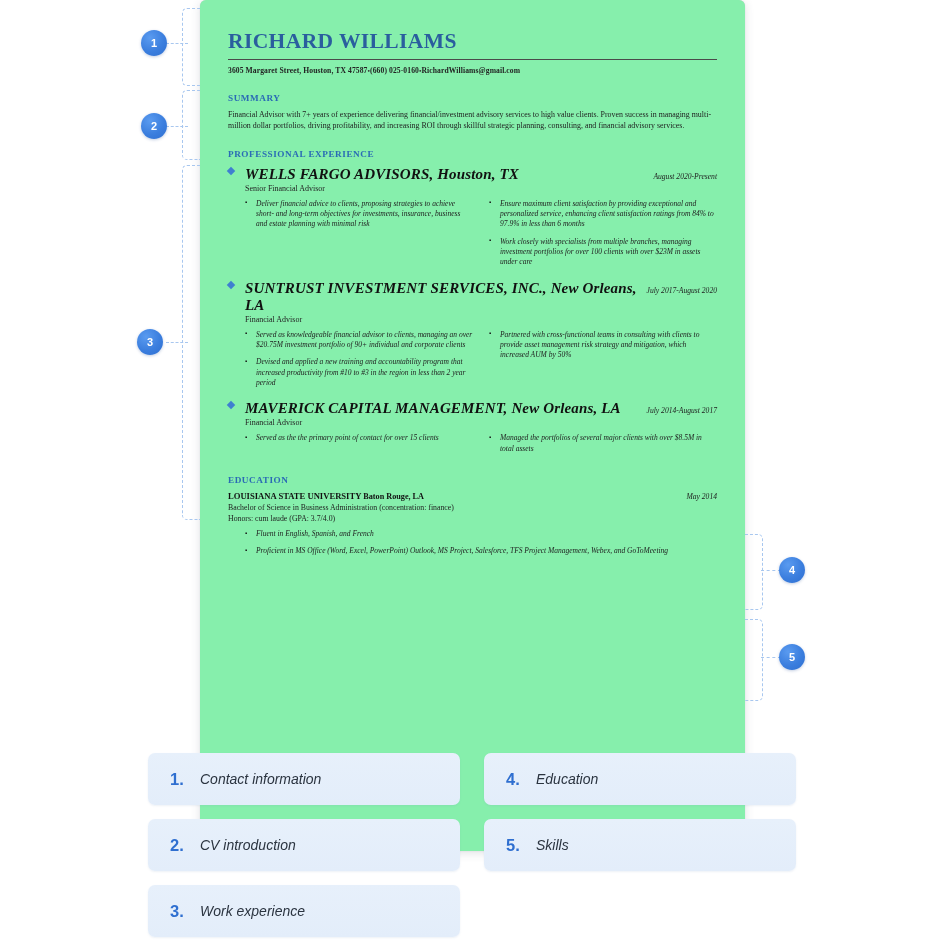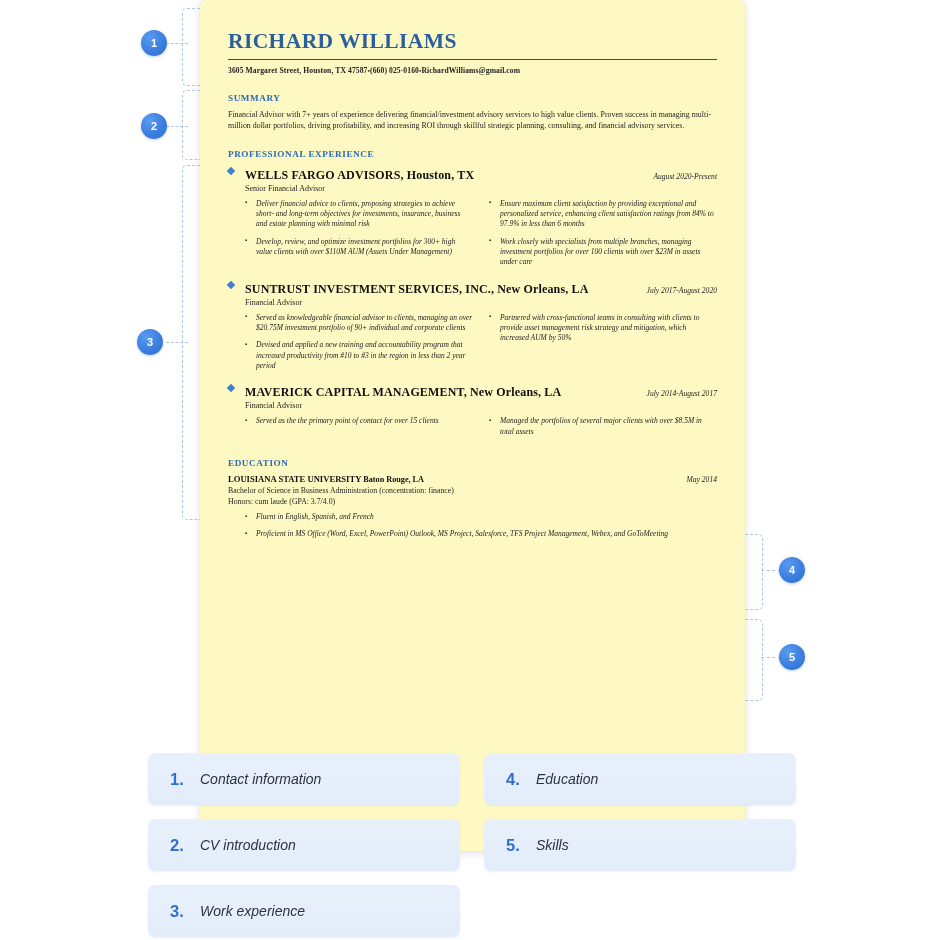--- a/index.html
+++ b/index.html
@@ -10,21 +10,21 @@
     font-family: "Liberation Sans", sans-serif;
     position: relative;
     overflow: hidden;
   }
 
   
   .resume-card {
     position: absolute;
     left: 200px; top: 0px;
     width: 545px; height: 851px;
-    background: #fef9c3;
+    background: #86efac;
     border-radius: 6px;
     box-shadow: 0 2px 10px rgba(60,70,90,0.16), 0 0 1px rgba(60,70,90,0.25);
     padding: 26px 28px 10px 28px;
     font-family: "Liberation Serif", serif;
     color: #1c1c1c;
   }
 
   .cv-name {
     font-family: "Liberation Serif", serif;
     font-weight: bold;
@@ -72,21 +72,21 @@
   .job-head-row {
     display: flex; justify-content: space-between; align-items: baseline;
   }
   .diamond {
     position: absolute; left: 0px; top: 3px;
     width: 6px; height: 6px; background: #3f7fd0;
     transform: rotate(45deg);
   }
   .job-titlewrap { padding-left: 17px; }
   .job-company {
-    font-size: 12px; font-weight: bold; color: #111; letter-spacing: 0.15px;
+    font-size: 15px; font-weight: bold; color: #111; letter-spacing: 0.15px; font-style: italic;
   }
   .job-company .loc { font-weight: bold; }
   .job-role {
     font-size: 8px; color: #242424; margin-top: 1px;
   }
   .job-dates {
     font-size: 7.6px; font-style: italic; color: #1e1e1e; white-space: nowrap;
     margin-top: 7px;
   }
   .bullets-2col {
@@ -195,21 +195,20 @@
           <span>WELLS FARGO ADVISORS,</span>
           <span class="loc">Houston, TX</span>
         </div>
         <div class="job-role">Senior Financial Advisor</div>
       </div>
       <div class="job-dates">August 2020-Present</div>
     </div>
     <div class="bullets-2col">
       <div class="bcol">
         <div class="bullet">Deliver financial advice to clients, proposing strategies to achieve short- and long-term objectives for investments, insurance, business and estate planning with minimal risk</div>
-        <div class="bullet">Develop, review, and optimize investment portfolios for 300+ high value clients with over $110M AUM (Assets Under Management)</div>
       </div>
       <div class="bcol">
         <div class="bullet">Ensure maximum client satisfaction by providing exceptional and personalized service, enhancing client satisfaction ratings from 84% to 97.9% in less than 6 months</div>
         <div class="bullet">Work closely with specialists from multiple branches, managing investment portfolios for over 100 clients with over $23M in assets under care</div>
       </div>
     </div>
   </div>
 
   <div class="job">
     <div class="diamond"></div>

